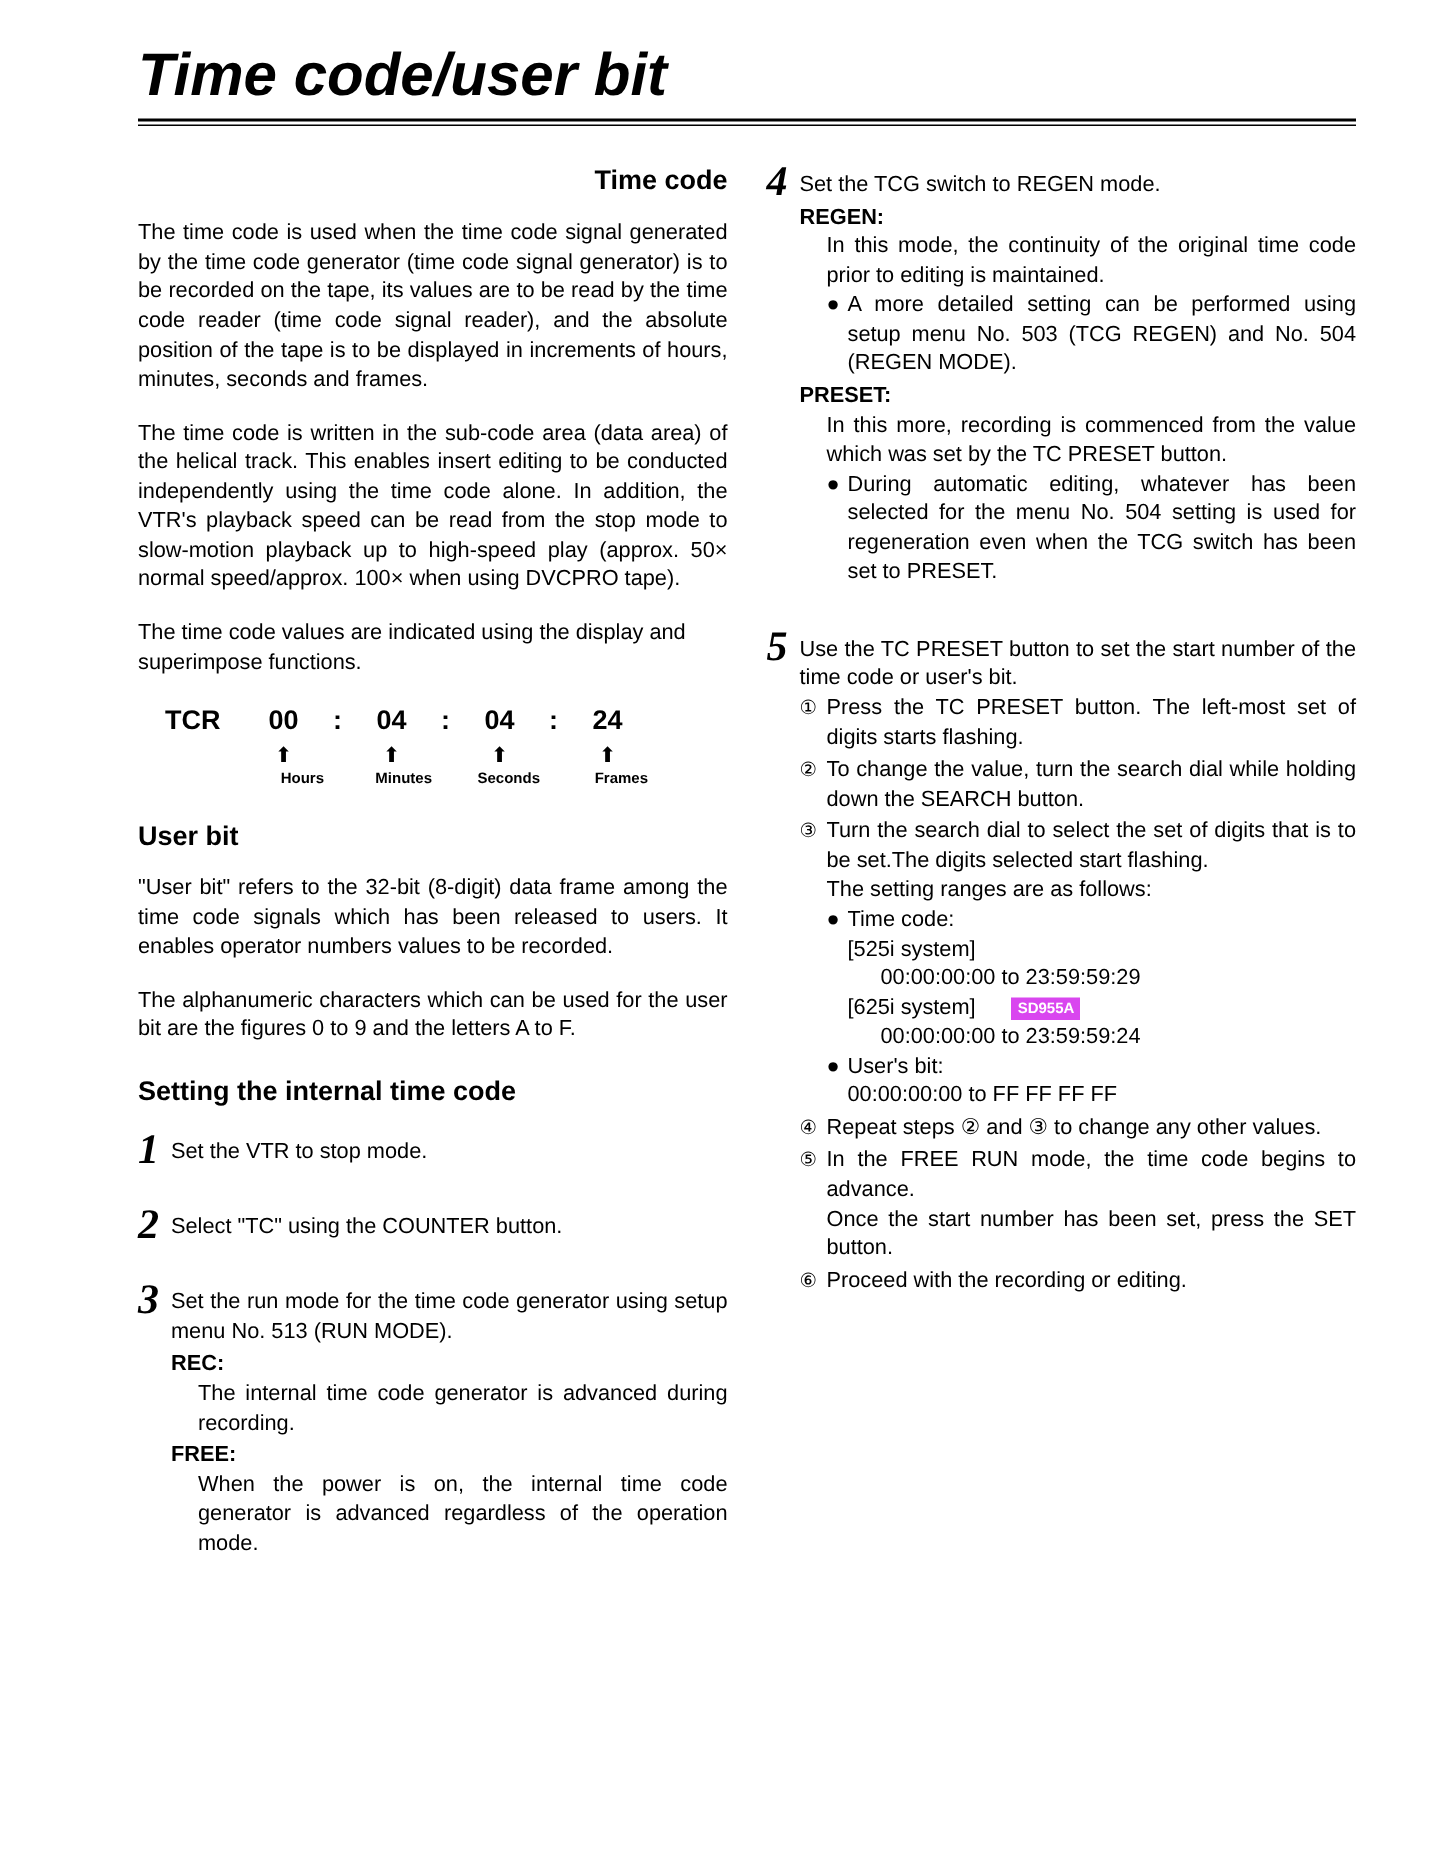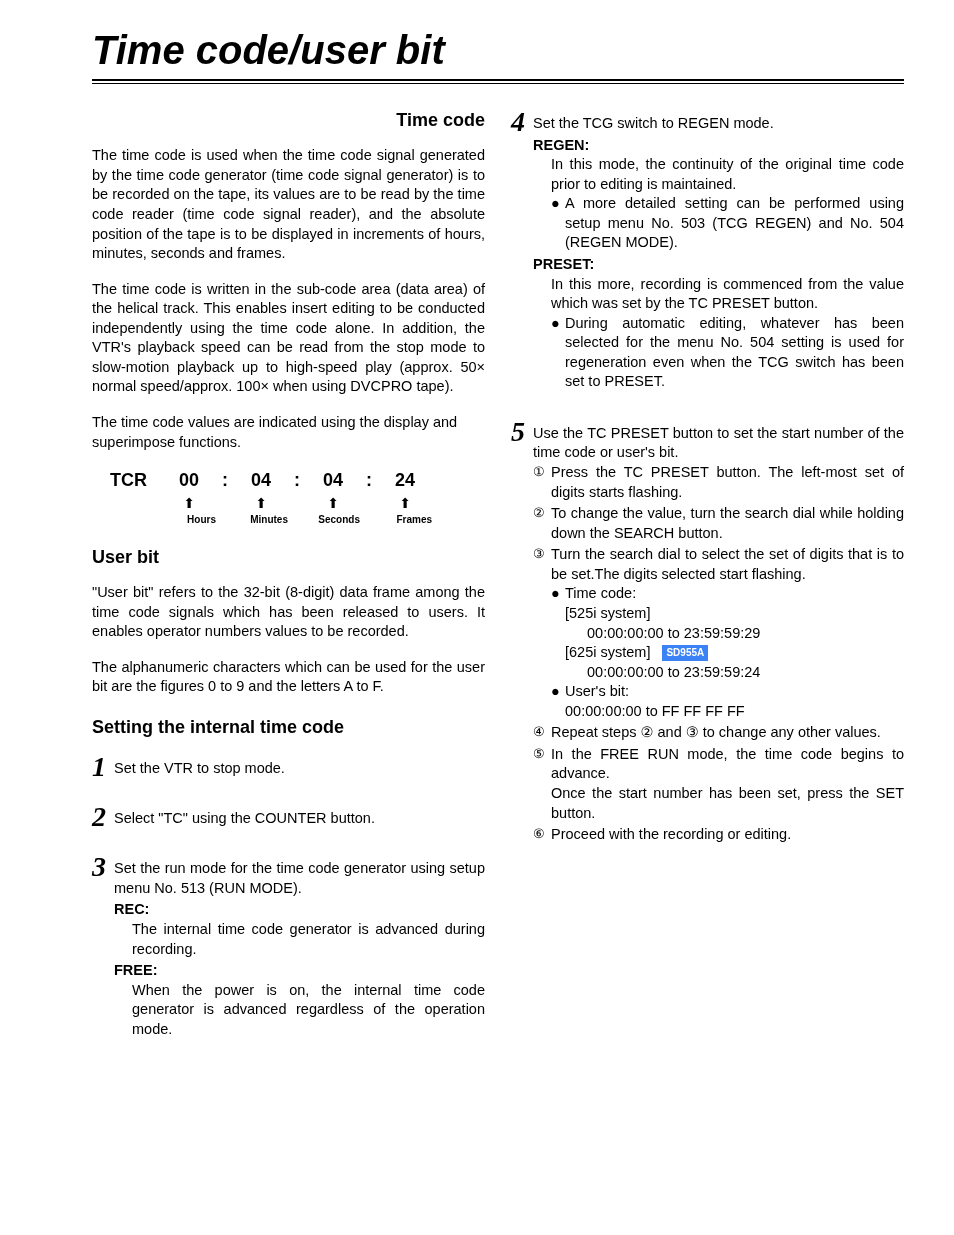--- a/index.html
+++ b/index.html
@@ -121,27 +121,27 @@
     font-size: 13px;
     line-height: 1.4;
   }
   .circtext {
     flex: 1;
     text-align: justify;
   }
   .circtext .noj { text-align: left; }
   .badge {
     display: inline-block;
-    background: #3b82f6;
+    background: #d946ef;
     color: #fff;
     font-size: 10px;
     font-weight: bold;
     padding: 1px 4px;
     vertical-align: 1px;
-    margin-left: 8px;
+    margin-left: 20px;
   }
 </style>
 </head>
 <body>
 
 <div class="page">
   <h1 class="page-title">Time code/user bit</h1>
   <hr class="title-rule-thick">
   <hr class="title-rule-thin">
 
@@ -248,20 +248,21 @@
             <span class="circtext">Press the TC PRESET button. The left-most set of digits starts flashing.</span>
           </div>
           <div class="circ-row">
             <span class="circnum">②</span>
             <span class="circtext">To change the value, turn the search dial while holding down the SEARCH button.</span>
           </div>
           <div class="circ-row">
             <span class="circnum">③</span>
             <span class="circtext">
               <span style="display:block;text-align:justify">Turn the search dial to select the set of digits that is to be set.The digits selected start flashing.</span>
+              <span class="noj" style="display:block">The setting ranges are as follows:</span>
               <span style="display:flex">
                 <span style="width:14px">●</span>
                 <span>Time code:</span>
               </span>
               <span style="display:block;margin-left:14px">[525i system]</span>
               <span style="display:block;margin-left:36px">00:00:00:00 to 23:59:59:29</span>
               <span style="display:block;margin-left:14px">
                 <span>[625i system]</span>
                 <span class="badge">SD955A</span>
               </span>

